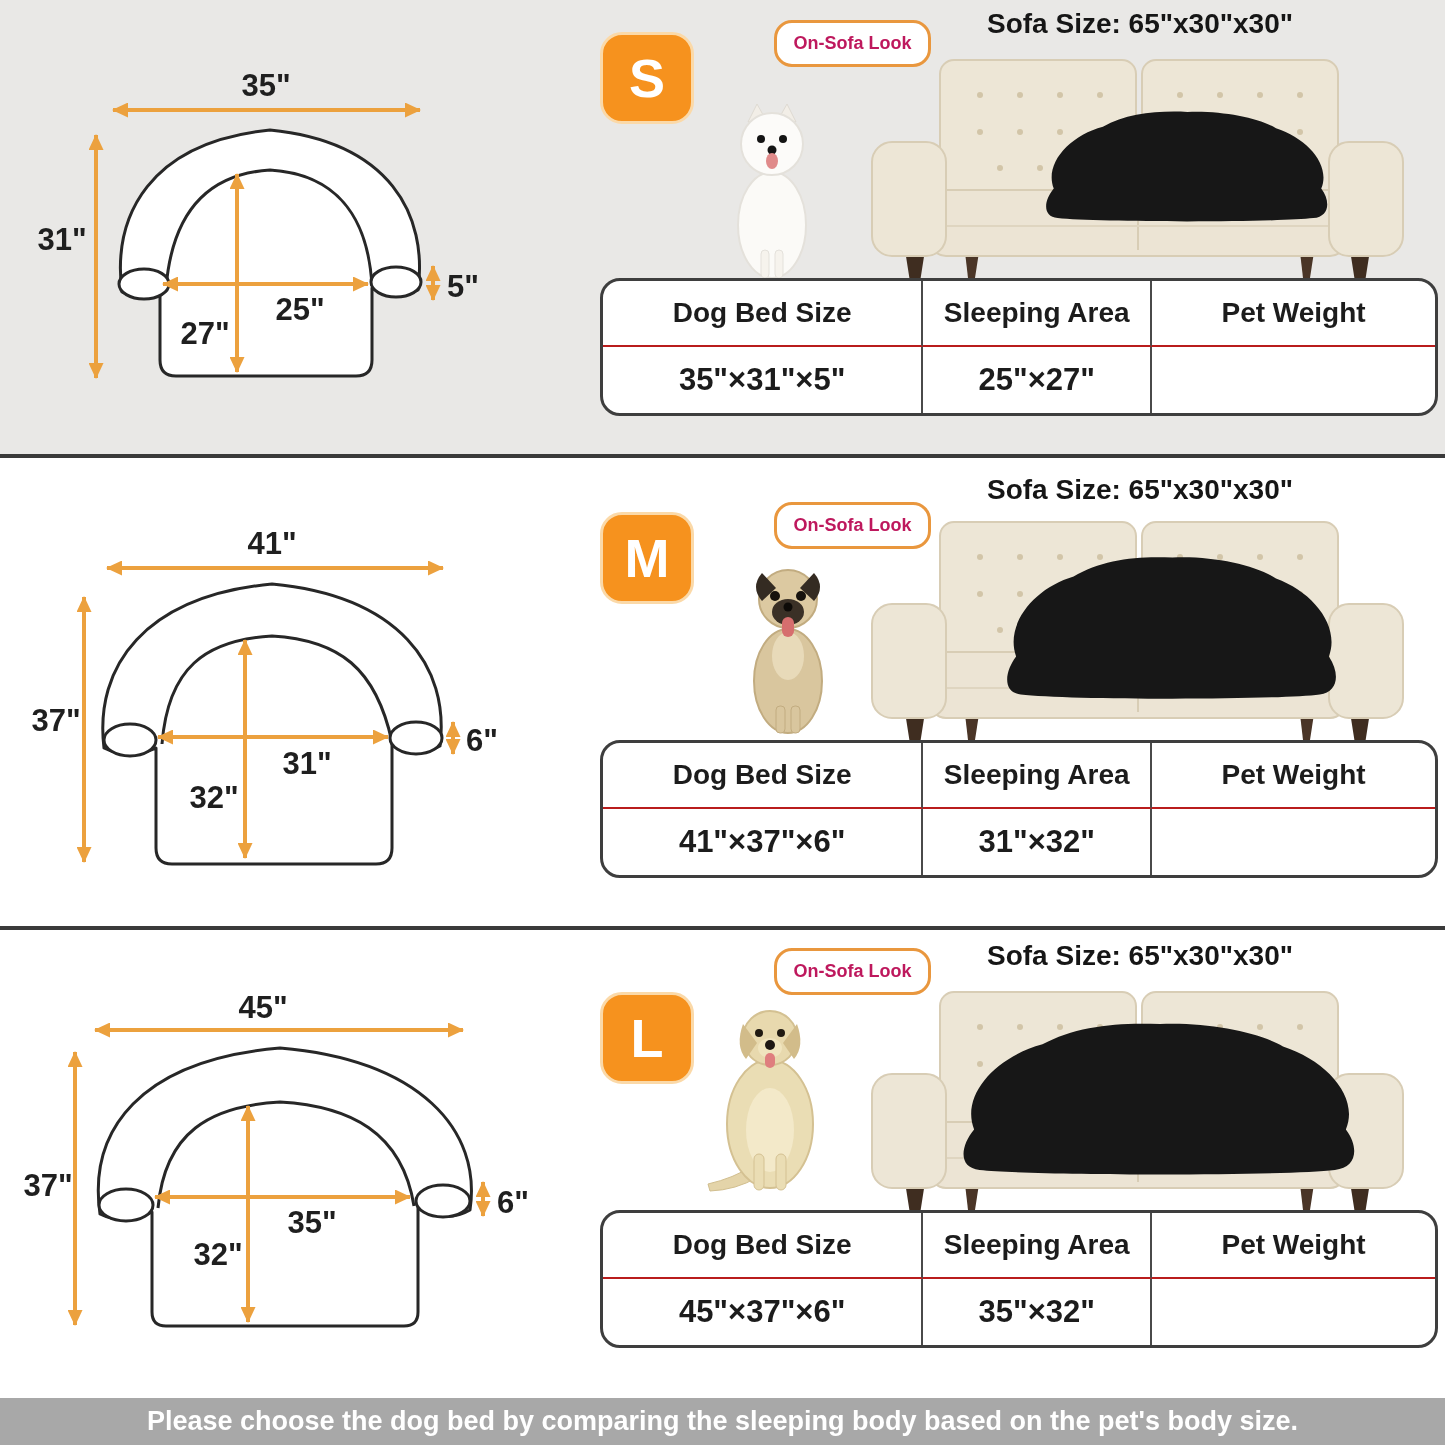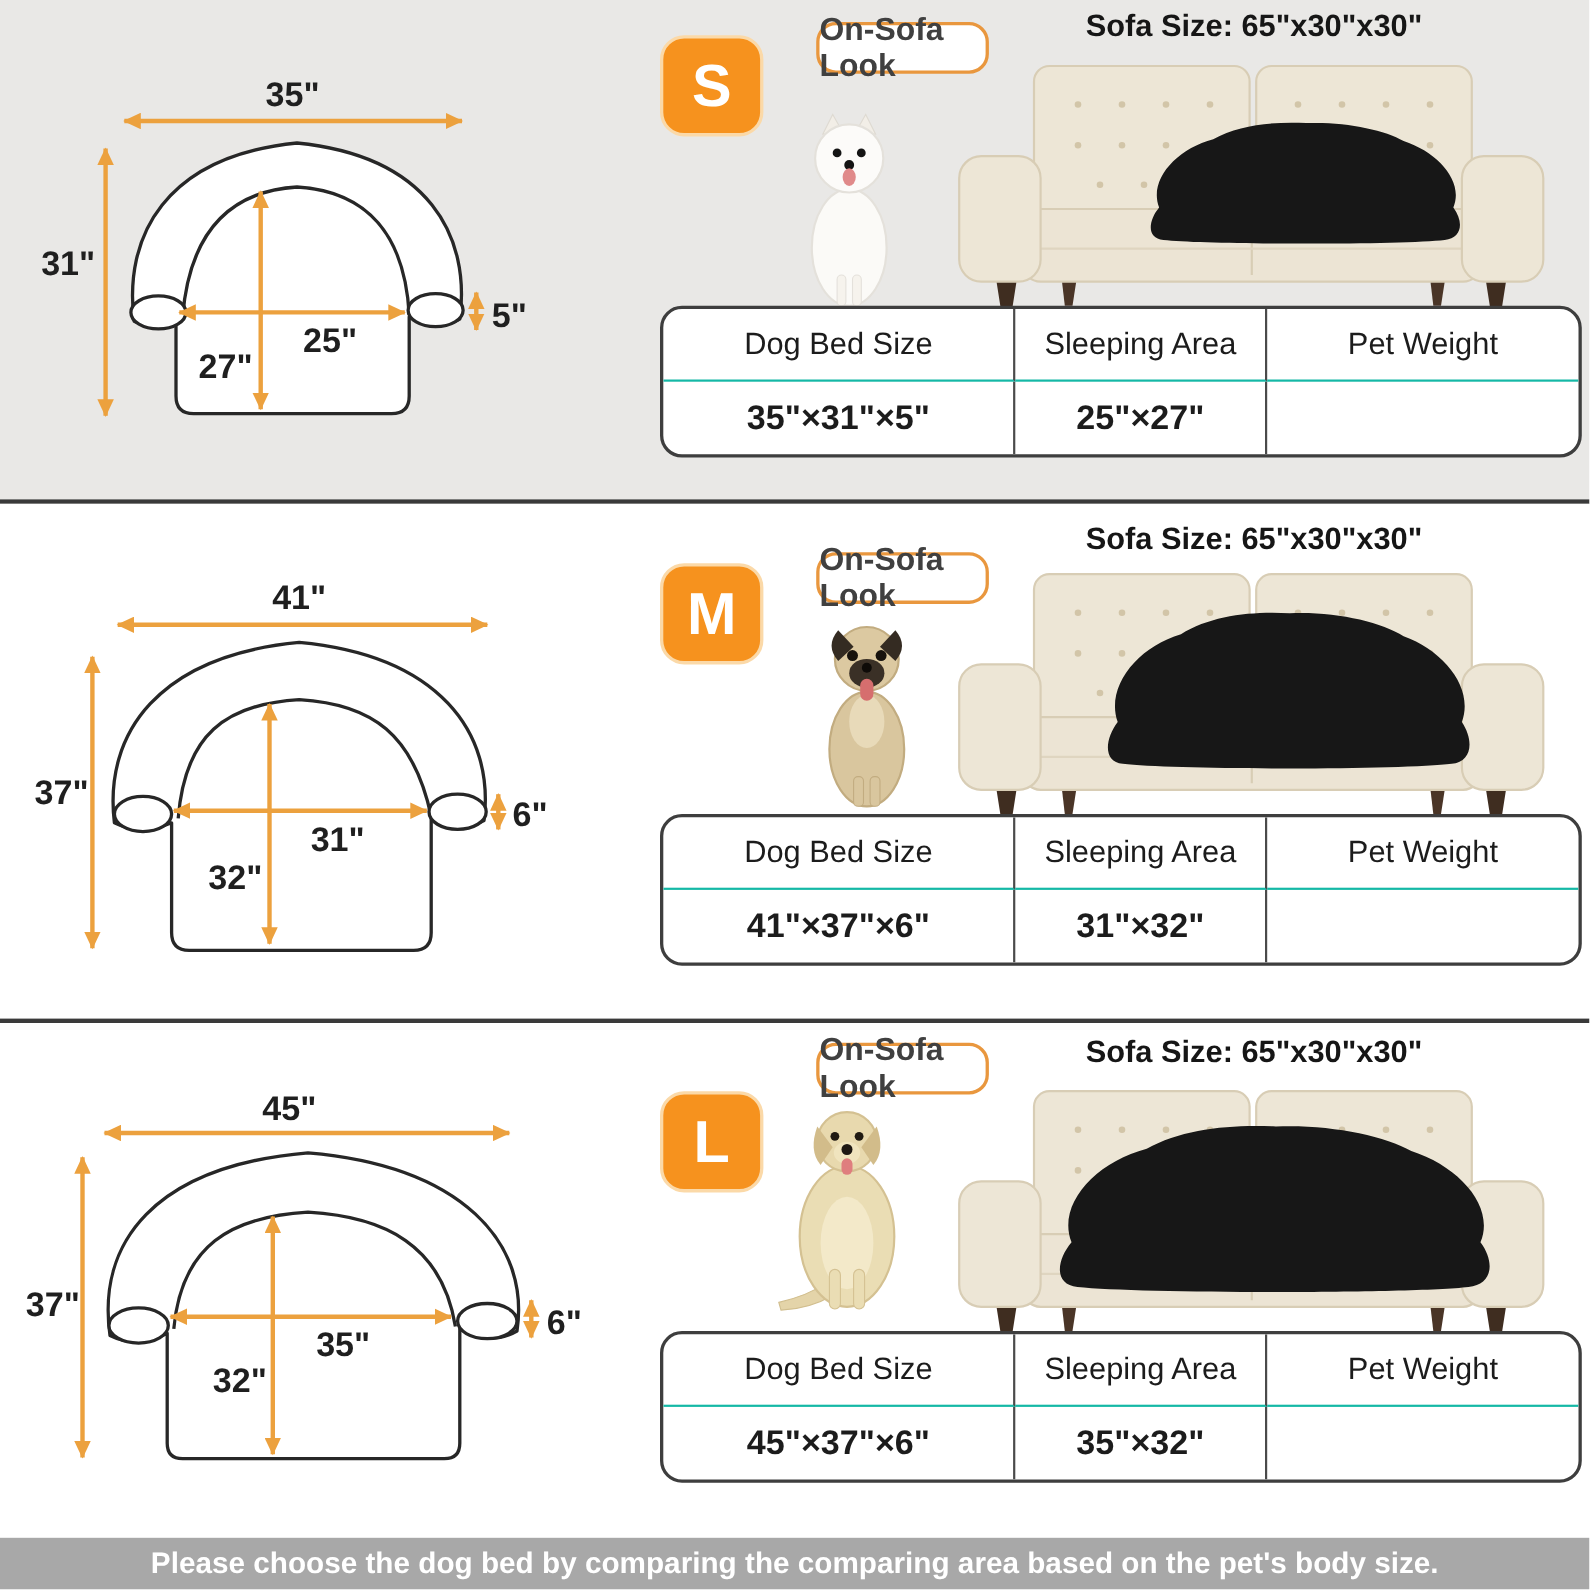--- a/index.html
+++ b/index.html
@@ -7,33 +7,33 @@
        font-family:"Liberation Sans","DejaVu Sans",sans-serif;color:#1c1c1c;}
   .row{position:absolute;left:0;width:1445px;box-sizing:border-box;}
   #row-s{top:0;height:458px;background:#E9E8E6;border-bottom:4px solid #3A3A3A;}
   #row-m{top:458px;height:472px;background:#ffffff;border-bottom:4px solid #3A3A3A;}
   #row-l{top:930px;height:455px;background:#ffffff;}
   .diagram{position:absolute;left:0;top:0;}
   .badge{position:absolute;left:600px;width:94px;height:92px;background:#F6921E;
          border:3px solid #FBD9A8;border-radius:22px;box-sizing:border-box;
          display:flex;align-items:center;justify-content:center;
          color:#fff;font-size:54px;font-weight:bold;}
-  .pill{position:absolute;left:742px;width:157px;height:47px;background:#fff;
+  .pill{position:absolute;left:774px;width:157px;height:47px;background:#fff;
         border:3px solid #E9973E;border-radius:18px;box-sizing:border-box;
         display:flex;align-items:center;justify-content:center;
-        font-size:29px;font-weight:bold;color:#404040;}
+        font-size:18px;font-weight:bold;color:#be185d;}
   .sofa-title{position:absolute;left:960px;width:360px;text-align:center;
               font-size:28px;font-weight:bold;color:#161616;}
   .dog-svg,.sofa-svg,.bed-blob{position:absolute;}
   .size-table{position:absolute;left:600px;width:838px;height:138px;background:#fff;
               border:3px solid #3E3E3E;border-radius:20px;box-sizing:border-box;
               display:grid;grid-template-columns:38.5% 27.5% 34%;grid-template-rows:50% 50%;
               overflow:hidden;}
   .size-table .cell{display:flex;align-items:center;justify-content:center;box-sizing:border-box;}
-  .size-table .hdr{font-size:28px;font-weight:normal;border-bottom:2px solid #14b8a6;}
+  .size-table .hdr{font-size:28px;font-weight:bold;border-bottom:2px solid #b91c1c;}
   .size-table .val{font-size:31px;font-weight:bold;}
   .size-table .c1,.size-table .c2{border-right:2px solid #4a4a4a;}
   #banner{position:absolute;left:0;top:1398px;width:1445px;height:47px;background:#A8A8A8;
           display:flex;align-items:center;justify-content:center;
           color:#fff;font-size:27px;font-weight:bold;}
   .dim-label{font-size:31px;font-weight:bold;fill:#1f1f1f;}
   .dim-line{stroke:#ECA13E;stroke-width:4;}
   .bed-outline{fill:#fff;stroke:#272727;stroke-width:3;stroke-linejoin:round;}
   .bed-stroke{fill:none;stroke:#272727;stroke-width:3;}
 </style>
@@ -265,14 +265,14 @@
   <div class="size-table" style="top:280px">
     <div class="cell hdr c1">Dog Bed Size</div>
     <div class="cell hdr c2">Sleeping Area</div>
     <div class="cell hdr">Pet Weight</div>
     <div class="cell val c1">45"×37"×6"</div>
     <div class="cell val c2">35"×32"</div>
   </div>
 </section>
 
 <div id="banner">
-  <span>Please choose the dog bed by comparing the comparing area based on the pet's body size.</span>
+  <span>Please choose the dog bed by comparing the sleeping body based on the pet's body size.</span>
 </div>
 
 </body></html>

